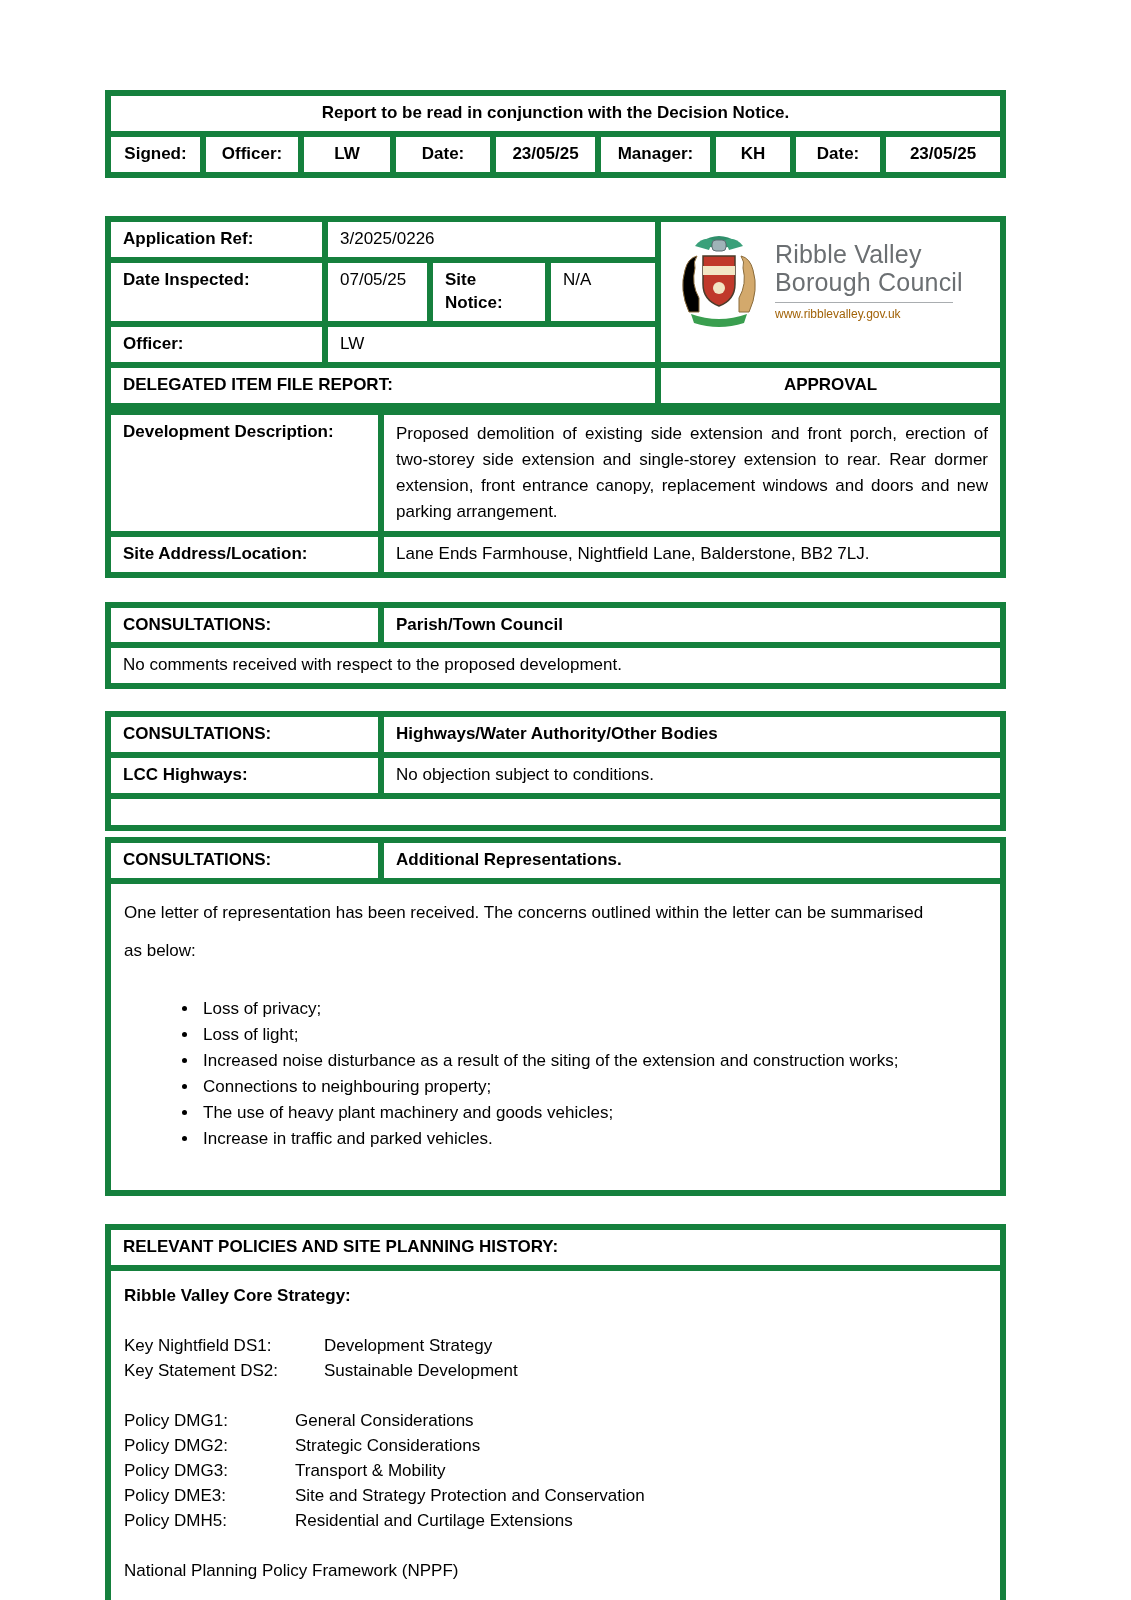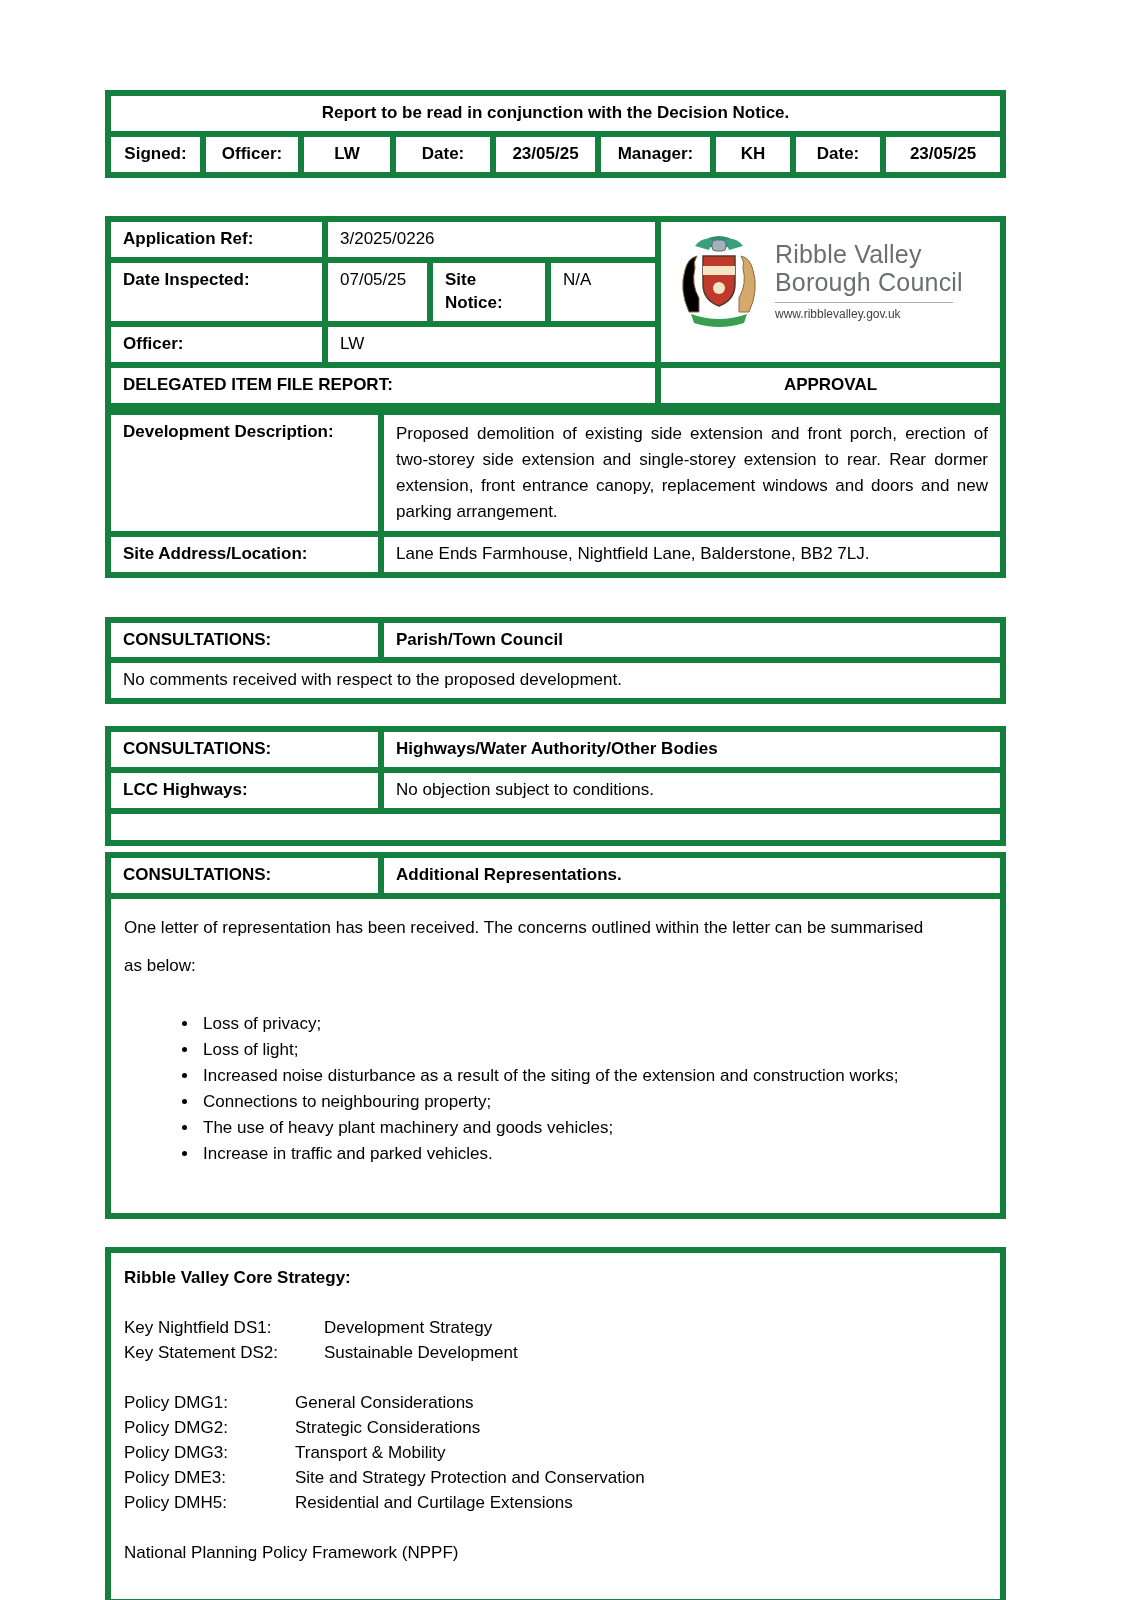--- a/index.html
+++ b/index.html
@@ -22,40 +22,40 @@
     line-height: 1.35;
     overflow: hidden;
   }
   .bold { font-weight: bold; }
   .center { text-align: center; }
   .justify { text-align: justify; }
   .rowh td { height: 36px; }
 
   .t-signoff { margin-bottom: 38px; }
   .t-app     { }
-  .t-dev     { margin-bottom: 39px; }
+  .t-dev     { margin-bottom: 24px; }
   .t-parish  { margin-bottom: 22px; }
   .t-highways{ margin-bottom: 6px; }
   .t-additional { margin-bottom: 28px; }
 
   .empty-row td { height: 32px; }
 
   
   .logo-cell { padding: 4px 8px; vertical-align: middle; }
   .logo-wrap { display: flex; align-items: center; gap: 10px; }
   .crest { flex: 0 0 auto; display: block; }
   .logo-text { flex: 1; }
   .logo-name { color: #6b6f72; font-size: 25px; line-height: 1.12; letter-spacing: 0.2px; }
   .logo-rule { height: 1px; background: #a9adb0; margin: 6px 0 3px 0; width: 178px; }
-  .logo-site { color: #404040; font-size: 12px; }
+  .logo-site { color: #a16207; font-size: 12px; }
 
   
   .addl-body { padding: 10px 13px 38px 13px !important; }
   .addl-intro { line-height: 38px; max-width: 820px; }
-  .bullets { margin: 26px 0 8px 75px; }
+  .bullets { margin: 26px 0 0 75px; }
   .bullets li { line-height: 26px; padding-left: 4px; }
 
   
   .pol-cell { padding: 12px 13px 34px 13px !important; }
   .pol-line { line-height: 25px; }
   .pol-blank { height: 25px; }
   .kv { display: grid; grid-template-columns: 200px 1fr; line-height: 25px; }
   .pv { display: grid; grid-template-columns: 135px 1fr; line-height: 25px; gap: 36px; }
 </style>
 </head>
@@ -232,20 +232,23 @@
       </td>
     </tr>
   </tbody>
     </table>
 
   <table class="tbl t-policies">
     <colgroup>
         <col style="width:895px">
       </colgroup>
     <tbody>
+        <tr>
+      <td class="bold" style="height:34px">RELEVANT POLICIES AND SITE PLANNING HISTORY:</td>
+    </tr>
     <tr>
       <td class="pol-cell">
         <div class="bold pol-line">Ribble Valley Core Strategy:</div>
         <div class="pol-blank"></div>
         <div class="kv">
           <span>Key Nightfield DS1:</span>
           <span>Development Strategy</span>
         </div>
         <div class="kv">
           <span>Key Statement DS2:</span>

